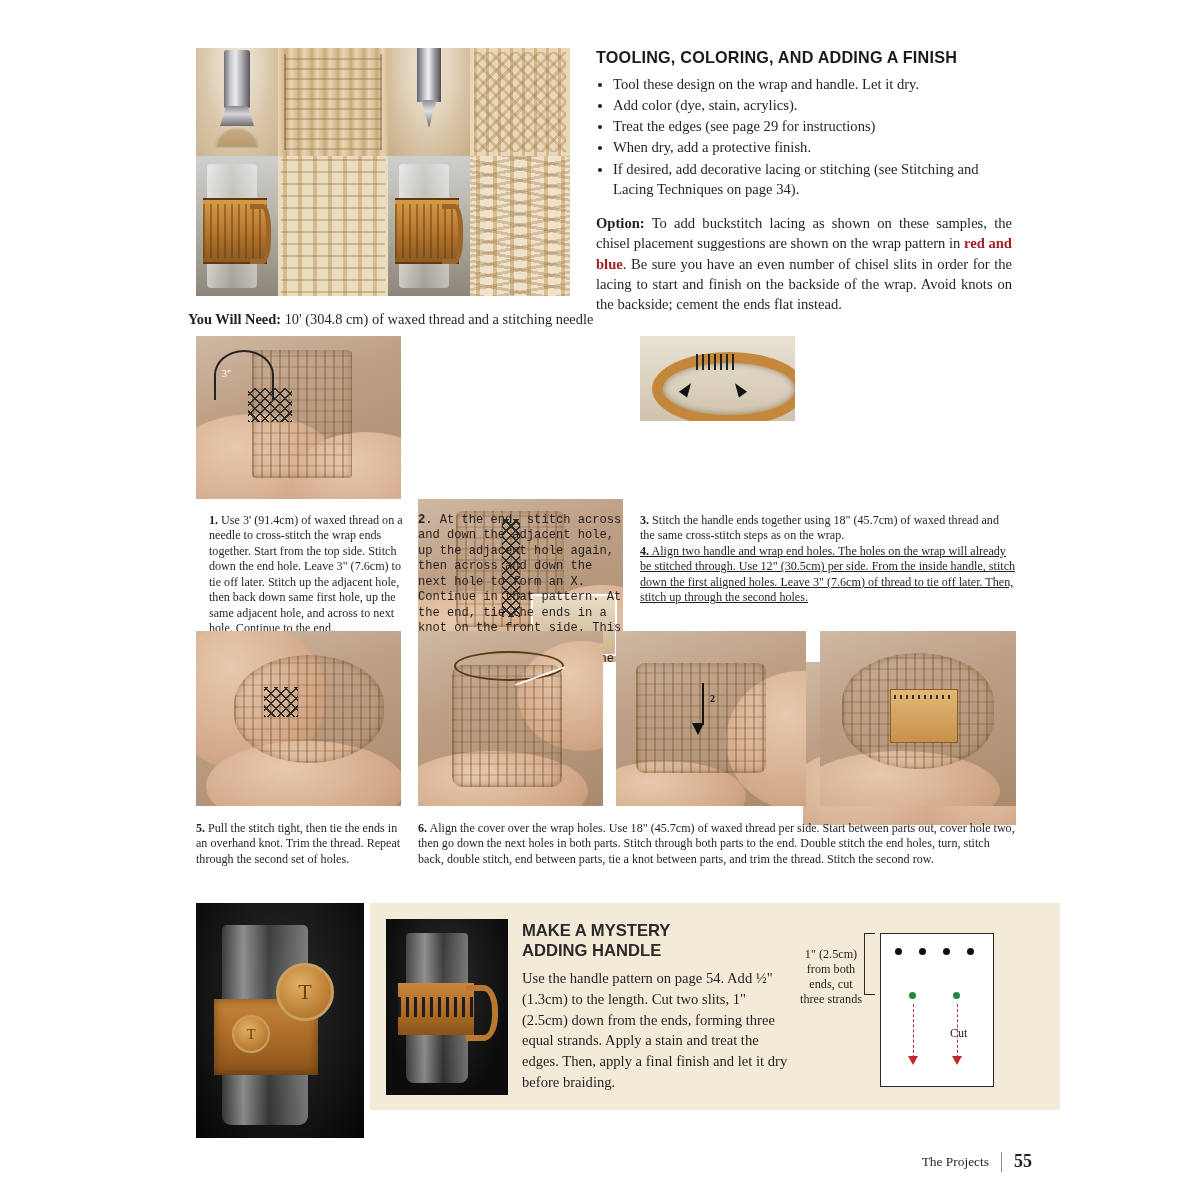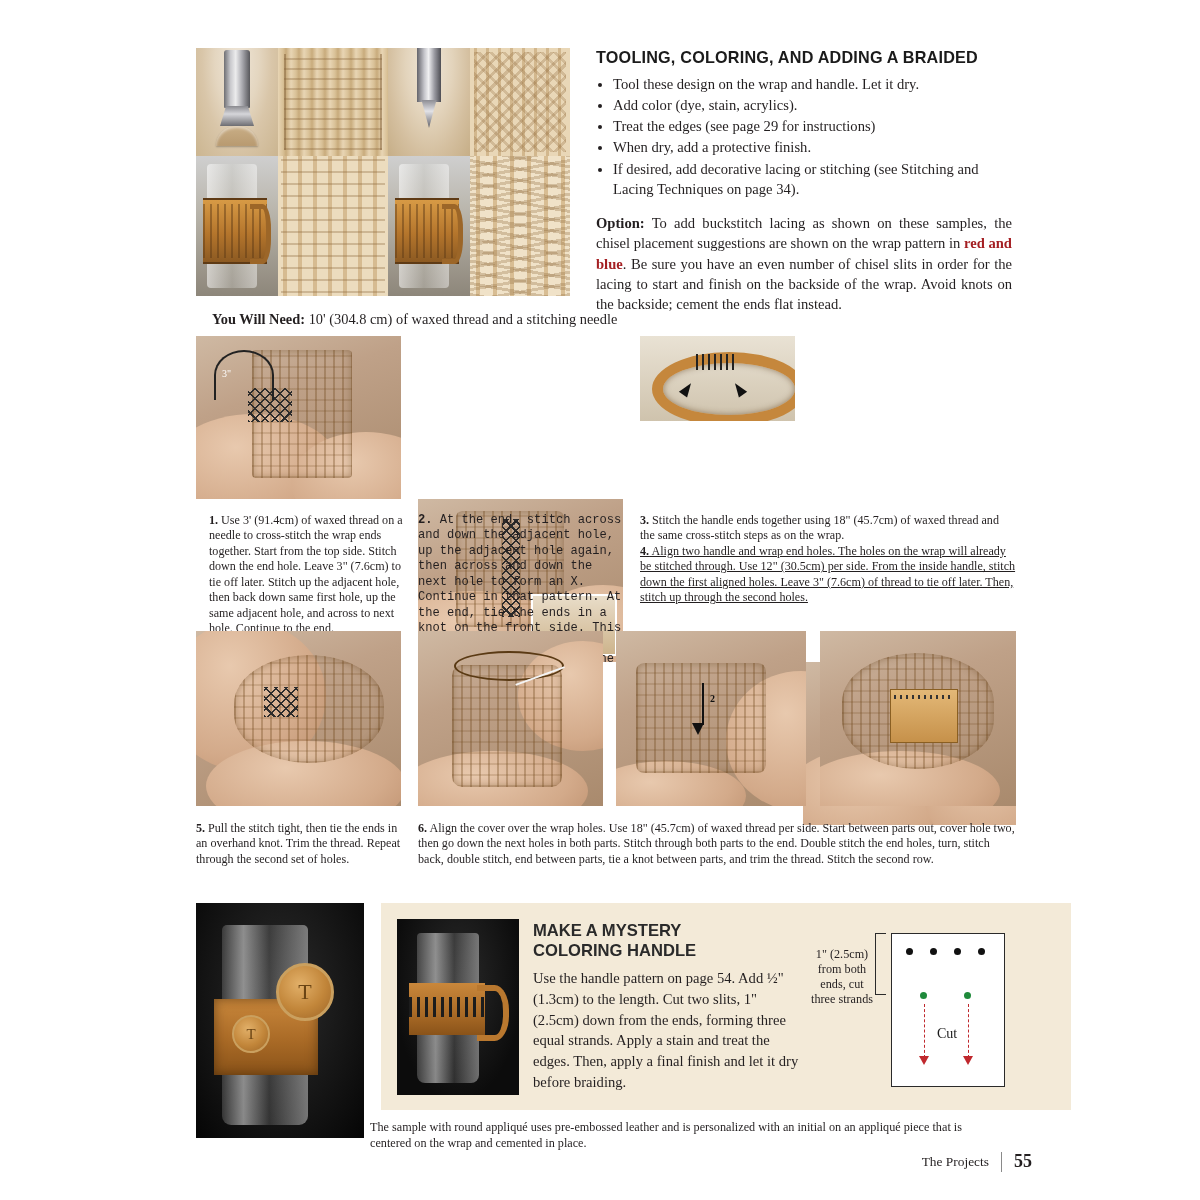--- a/index.html
+++ b/index.html
@@ -217,21 +217,21 @@
     font-size: 14.6px;
     line-height: 1.4;
     text-align: justify;
   }
   .bold { font-weight: bold; }
   .redbold { font-weight: bold; color: #a41f23; }
 
   
   .you-will-need {
     position: absolute;
-    left: 212px;
+    left: 188px;
     top: 311px;
     font-size: 14.4px;
   }
   .you-will-need .lab { font-weight: bold; }
 
   
   .row1 { position: absolute; left: 196px; top: 336px; }
   .p1 { position: absolute; left: 0;   top: 0; width: 205px; height: 163px; }
   .p2 { position: absolute; left: 222px; top: 0; width: 205px; height: 163px; }
   .p3 { position: absolute; left: 444px; top: 0; width: 155px; height: 85px; }
@@ -328,21 +328,21 @@
     border: 3px solid #caa05f;
     display: flex; align-items: center; justify-content: center;
     font-family: "Liberation Serif", serif;
     font-size: 22px; color: #6a4414;
   }
   .mh-photo .r1 { left: 80px; top: 60px; }
   .mh-photo .r2 { left: 36px; top: 112px; width: 34px; height: 34px; font-size: 15px; border-width: 2px; }
 
   .mh-panel {
     position: absolute;
-    left: 381px;
+    left: 370px;
     top: 903px;
     width: 690px;
     height: 207px;
     background: #f3ead8;
   }
   .mh-inset-photo {
     position: absolute;
     left: 16px; top: 16px;
     width: 122px; height: 176px;
     background: radial-gradient(ellipse at 50% 35%, #2a2a2a, #0c0c0c 75%);
@@ -420,22 +420,23 @@
   }
   .arrowhead {
     position: absolute;
     width: 0; height: 0;
     border-left: 5px solid transparent;
     border-right: 5px solid transparent;
     border-top: 9px solid #c0282d;
   }
   .cut-label {
     position: absolute;
-    font-size: 14px;
+    font-size: 12px;
     color: #1a1a1a;
+    margin-left: 24px;
   }
 
   .footnote {
     position: absolute;
     left: 370px;
     top: 1120px;
     width: 600px;
     font-size: 12.2px;
     line-height: 1.3;
   }
@@ -482,21 +483,21 @@
       <div class="photo ph-strip3"></div>
       <div class="photo ph-glass">
         <div class="glass-body"></div>
         <div class="wrap-band"></div>
         <div class="handle"></div>
       </div>
       <div class="photo ph-strip4"></div>
     </div>
 
     <div class="head-block">
-      <h2 class="section-title">TOOLING, COLORING, AND ADDING A BRAIDED</h2>
+      <h2 class="section-title">TOOLING, COLORING, AND ADDING A FINISH</h2>
       <ul class="bullets">
         <li>Tool these design on the wrap and handle. Let it dry.</li>
         <li>Add color (dye, stain, acrylics).</li>
         <li>Treat the edges (see page 29 for instructions)</li>
         <li>When dry, add a protective finish.</li>
         <li>If desired, add decorative lacing or stitching (see Stitching and Lacing Techniques on page 34).</li>
       </ul>
       <p class="option"><span class="bold">Option:</span><span> To add buckstitch lacing as shown on these samples, the chisel placement suggestions are shown on the wrap pattern in </span><span class="redbold">red and blue</span><span>. Be sure you have an even number of chisel slits in order for the lacing to start and finish on the backside of the wrap. Avoid knots on the backside; cement the ends flat instead.</span></p>
     </div>
   </div>
@@ -610,21 +611,21 @@
 
     <div class="mh-inset-photo">
       <div class="g"></div>
       <div class="band"></div>
       <div class="hnd"></div>
     </div>
 
     <div class="mh-text">
       <div class="mh-title">
         <div>MAKE A MYSTERY</div>
-        <div>COLORING HANDLE</div>
+        <div>ADDING HANDLE</div>
       </div>
       <p class="mh-body">Use the handle pattern on page 54. Add ½" (1.3cm) to the length. Cut two slits, 1" (2.5cm) down from the ends, forming three equal strands. Apply a stain and treat the edges. Then, apply a final finish and let it dry before braiding.</p>
     </div>
 
     <div class="diagram-wrap">
       <div class="dim-text">1" (2.5cm) from both ends, cut three strands</div>
       <div class="bracket"></div>
       <div class="diagram-box">
         <div class="dot" style="left:14px; top:14px;"></div>
         <div class="dot" style="left:38px; top:14px;"></div>
@@ -634,21 +635,20 @@
         <div class="dot green" style="left:72px; top:58px;"></div>
         <div class="vdash" style="left:31.5px; top:70px; height:54px;"></div>
         <div class="vdash" style="left:75.5px; top:70px; height:54px;"></div>
         <div class="arrowhead" style="left:27px; top:122px;"></div>
         <div class="arrowhead" style="left:71px; top:122px;"></div>
         <div class="cut-label" style="left:45px; top:92px;">Cut</div>
       </div>
     </div>
   </div>
 
-  <div class="footnote">The sample with round appliqué uses pre-embossed leather and is personalized with an initial on an appliqué piece that is centered on the wrap and cemented in place.</div>
 
   <div class="footer">
     <span>The Projects</span>
     <span class="rule"></span>
     <span class="pgnum">55</span>
   </div>
 
 </div>
 
 </body></html>

